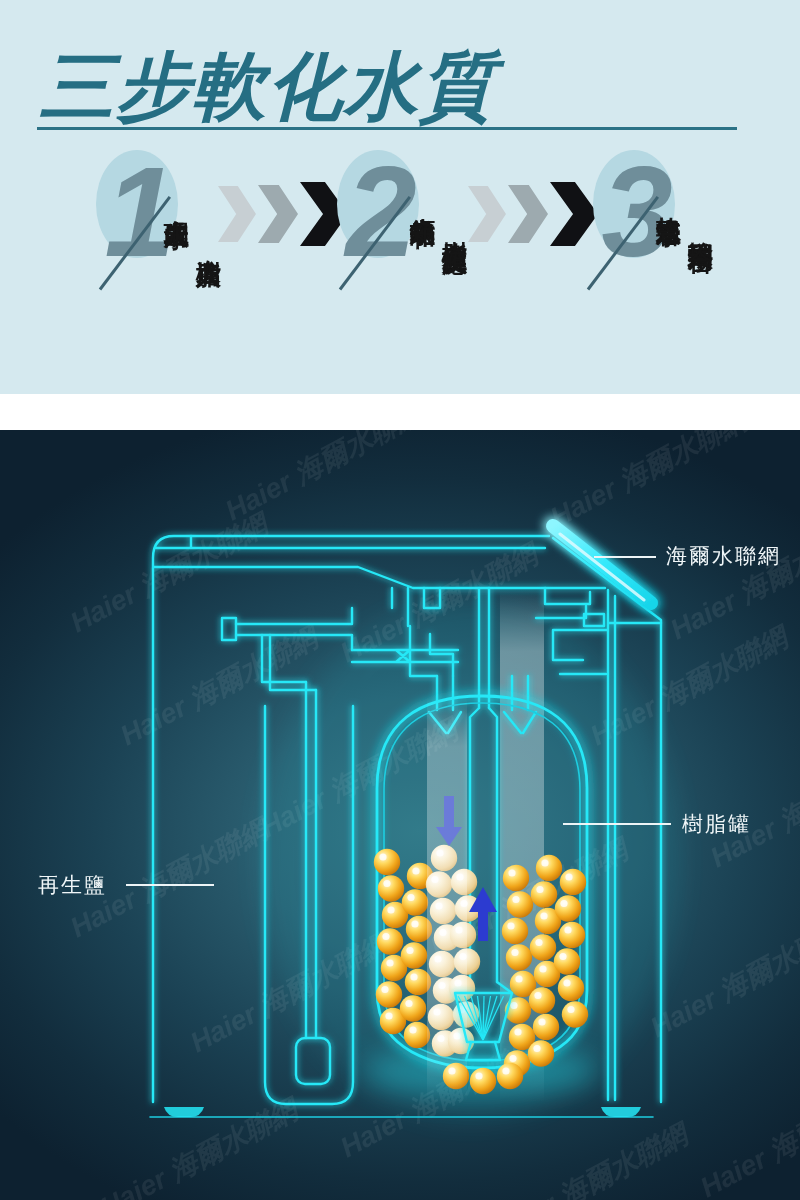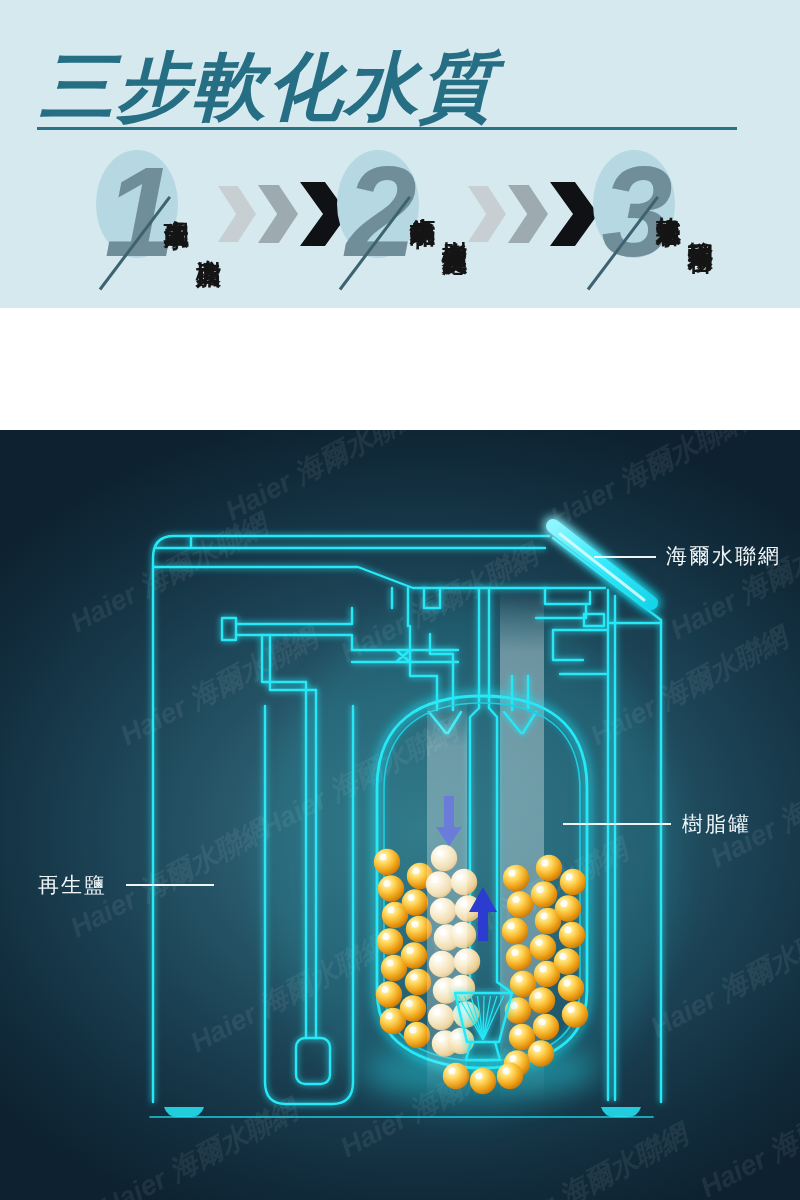--- a/index.html
+++ b/index.html
@@ -1,20 +1,20 @@
 <!DOCTYPE html>
 <html><head>
 <meta charset="utf-8">
 <style>
   html,body{margin:0;padding:0;}
   body{width:800px;height:1200px;position:relative;overflow:hidden;
        font-family:"Liberation Sans","DejaVu Sans",sans-serif;}
 
   
-  .top{position:absolute;left:0;top:0;width:800px;height:308px;background:#d5e9ef;}
+  .top{position:absolute;left:0;top:0;width:800px;height:394px;background:#d5e9ef;}
   .title{position:absolute;left:40px;top:38px;margin:0;
          font-size:74px;font-weight:800;font-style:italic;color:#256e83;
          letter-spacing:2px;white-space:nowrap;}
   .rule{position:absolute;left:37px;top:127px;width:700px;height:3px;background:#2b7286;}
 
   .bubble{position:absolute;width:82px;height:108px;border-radius:50%;
           background:#b5d8e2;display:flex;align-items:center;justify-content:center;}
   .num{font-size:128px;font-weight:800;font-style:italic;color:#6f8e9a;
        line-height:1;transform:translate(3px,8px);}
 

